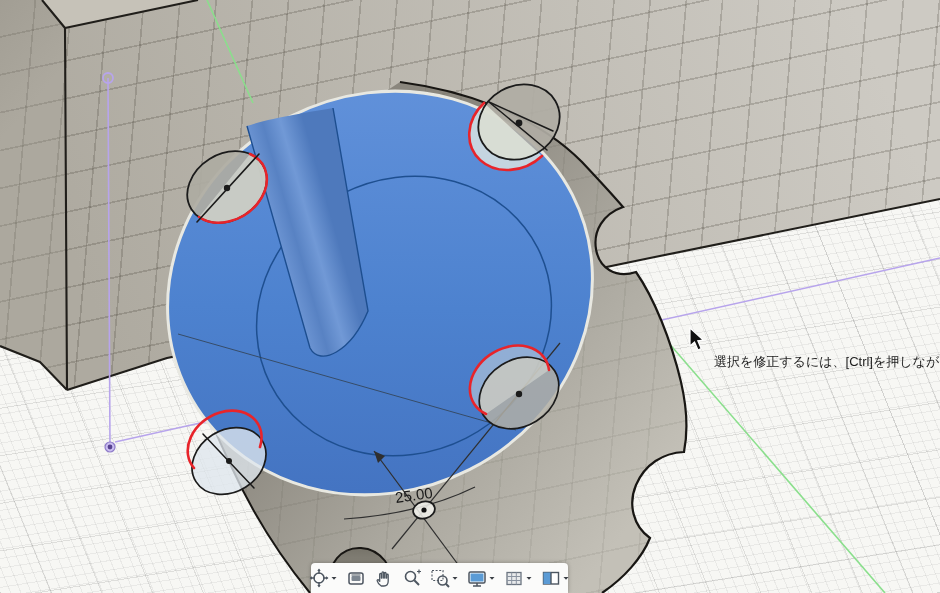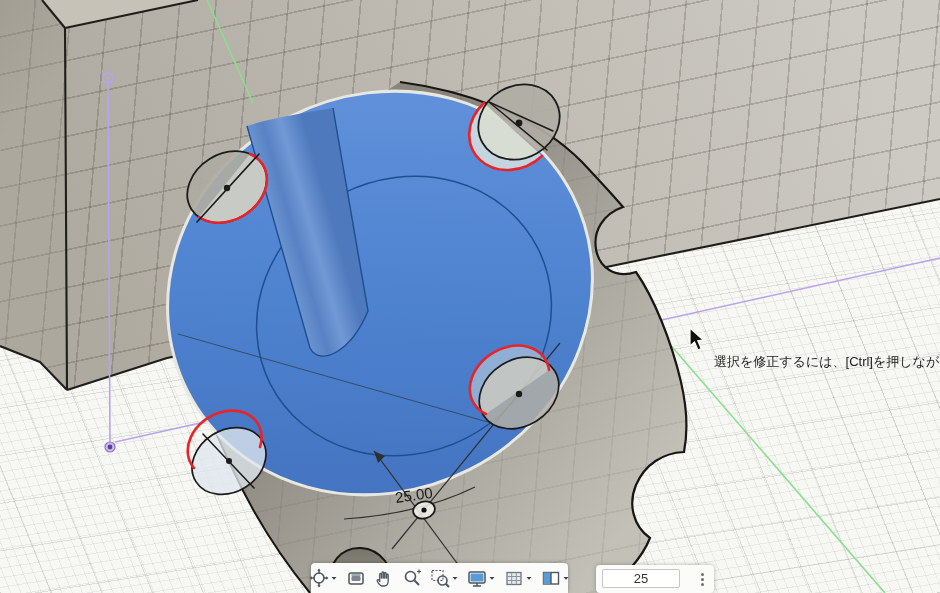--- a/index.html
+++ b/index.html
@@ -251,22 +251,14 @@
       <rect x="2.5" y="4.5" width="15" height="11.5" fill="#fff" stroke="#4d5660" stroke-width="1.4"></rect>
       <rect x="2.5" y="4.5" width="7.5" height="11.5" fill="#5b9bd5"></rect>
       <path d="M10 4.5 V16" stroke="#4d5660" stroke-width="1.4"></path>
     </svg>
     <svg class="caret" width="8" height="8" viewBox="0 0 8 8">
       <path d="M1.5 3 L4 5.8 L6.5 3 Z" fill="#3a3f45"></path>
     </svg>
   </div>
 </div>
 
-<div class="value-widget">
-  <input type="text" value="25" style="">
-  <div class="kebab">
-        <i></i>
-        <i></i>
-        <i></i>
-      </div>
+
 </div>
 
-</div>
-
 </body></html>

